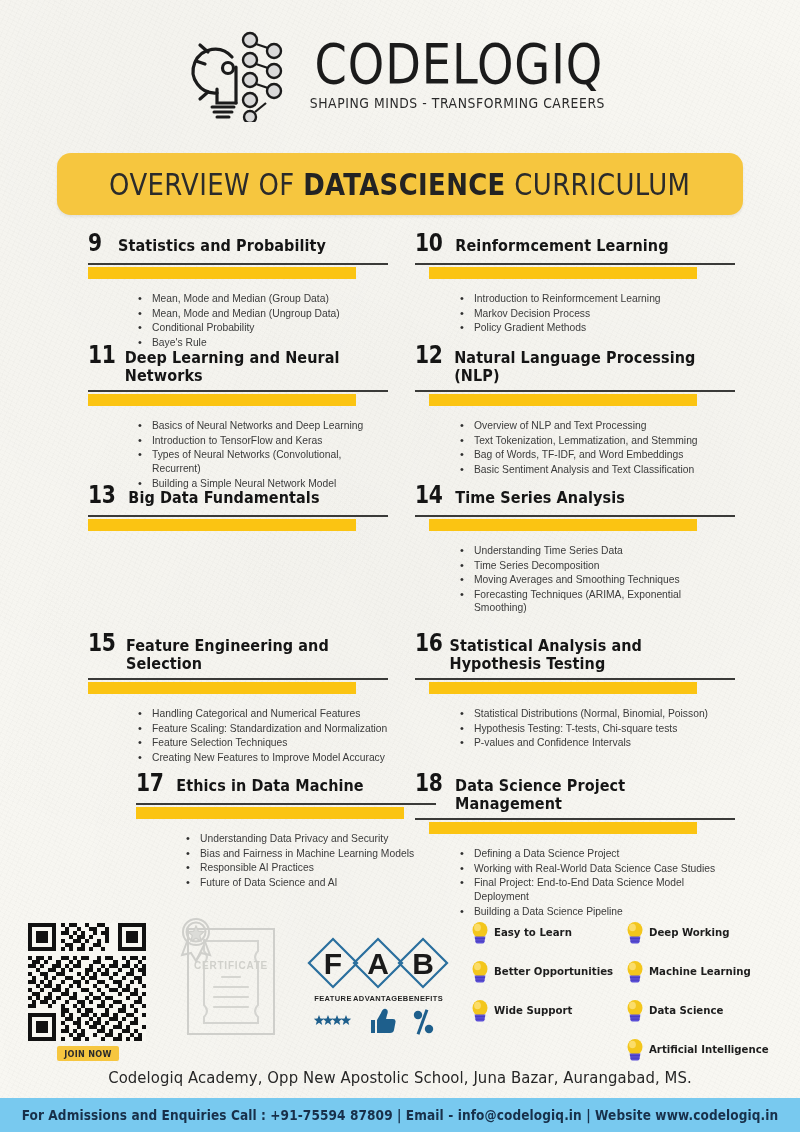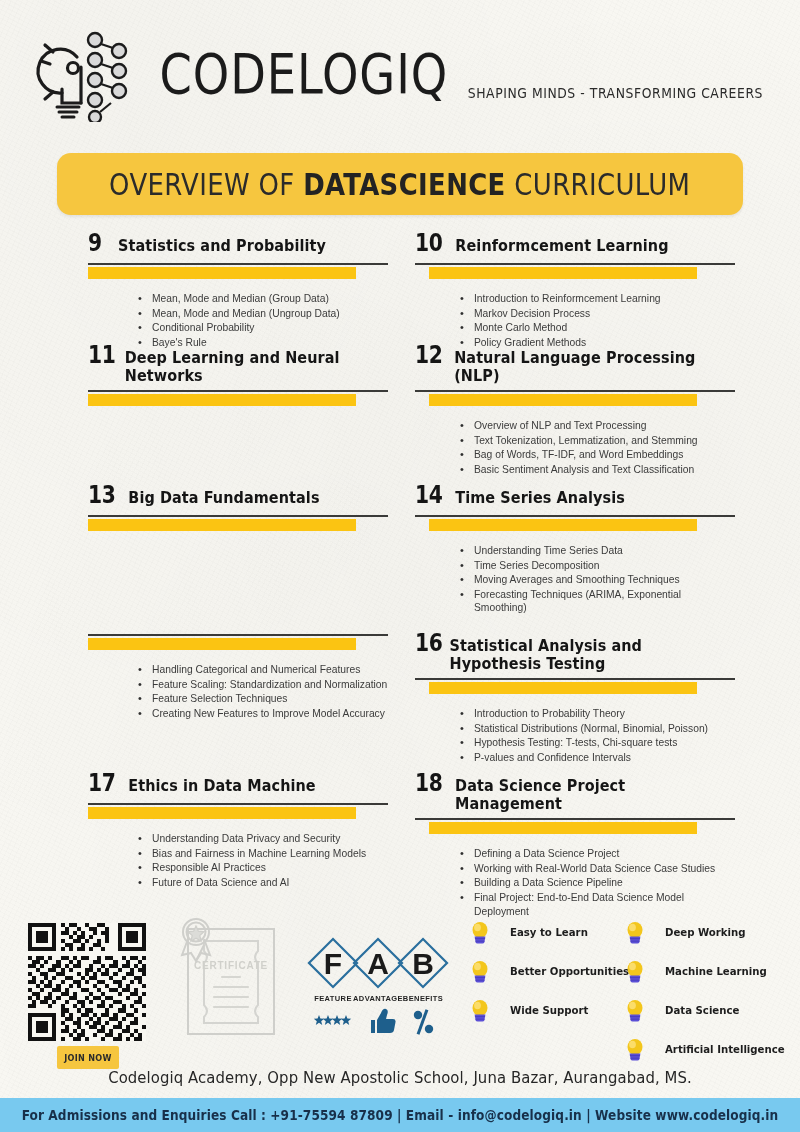--- a/index.html
+++ b/index.html
@@ -19,21 +19,21 @@
       repeating-linear-gradient(27deg, rgba(0,0,0,0.013) 0px, rgba(0,0,0,0.013) 1px, rgba(255,255,255,0) 1px, rgba(255,255,255,0) 4px),
       repeating-linear-gradient(115deg, rgba(0,0,0,0.011) 0px, rgba(0,0,0,0.011) 1px, rgba(255,255,255,0) 1px, rgba(255,255,255,0) 5px),
       #f8f7f2;
   }
 
   
   .header { position:absolute; top:18px; left:0; width:800px; height:112px;
             display:flex; align-items:center; justify-content:center; }
   .logo-wrap { display:flex; align-items:center; gap:8px; }
   .logo-mark { width:110px; height:95px; }
-  .logo-text { display:flex; flex-direction:row; align-items:flex-end; }
+  .logo-text { display:flex; flex-direction:column; align-items:flex-start; }
   .brand {
     font-family: "Liberation Sans Narrow","DejaVu Sans Condensed","Liberation Sans", sans-serif;
     font-size:56px; line-height:0.95; letter-spacing:1px; color:#1b1b1b; font-weight:400;
     transform: scaleX(0.92); transform-origin:center;
   }
   .tagline {
     font-family: "Liberation Sans Narrow","DejaVu Sans Condensed","Liberation Sans", sans-serif;
     font-size:14.5px; letter-spacing:0.6px; color:#2a2a2a; margin-top:4px; font-weight:500;
     transform: scaleX(0.95); transform-origin:center;
   }
@@ -80,35 +80,35 @@
     content:"\2022"; position:absolute; left:0; top:-1px; font-size:11px; color:#2e2e2e;
   }
   .col-right ul.bullets { margin-left:45px; }
 
   
   .bottom { position:absolute; top:905px; left:0; width:800px; height:160px; }
 
   .qr-block { position:absolute; left:28px; top:18px; width:120px; }
   .qr { width:118px; height:118px; display:block; }
   .join-now {
-    margin:5px auto 0; width:62px; height:23px; background:#f6c63f; border-radius:2px;
+    margin:5px auto 0; width:62px; height:15px; background:#f6c63f; border-radius:2px;
     display:flex; align-items:center; justify-content:center;
     font-family:"Liberation Sans Narrow","DejaVu Sans Condensed","Liberation Sans",sans-serif;
     font-size:9px; font-weight:bold; color:#2b2b2b; letter-spacing:0.3px;
   }
 
   .cert-block { position:absolute; left:160px; top:12px; width:130px; height:125px; }
 
   .fab-block { position:absolute; left:305px; top:30px; width:150px; height:105px; }
 
   .features { position:absolute; left:470px; top:8px; width:310px; }
   .feat-col { position:absolute; top:0; width:155px; }
   .feat-col.c1 { left:0; }
   .feat-col.c2 { left:155px; }
-  .feat-item { display:flex; align-items:center; gap:20px; height:39px; }
+  .feat-item { display:flex; align-items:center; gap:4px; height:39px; }
   .feat-label {
     font-family:"Liberation Sans Narrow","DejaVu Sans Condensed","Liberation Sans",sans-serif;
     font-size:11.3px; font-weight:bold; color:#1d1d1d; white-space:nowrap;
   }
   .bulb { width:20px; height:24px; flex:0 0 20px; }
 
   
   .address {
     position:absolute; left:0; top:1068px; width:800px; text-align:center;
     font-family:"Liberation Sans Narrow","DejaVu Sans Condensed","Liberation Sans",sans-serif;
@@ -185,40 +185,50 @@
             <li>Baye's Rule</li>
           </ul>
         </div>
         <div class="sec" style="top: 112px;">
           <div class="sec-head">
             <div class="sec-num">11</div>
             <div class="sec-title">Deep Learning and Neural Networks</div>
           </div>
           <div class="rule"></div>
           <div class="bar"></div>
+          <ul class="bullets">
+            <li>Basics of Neural Networks and Deep Learning</li>
+            <li>Introduction to TensorFlow and Keras</li>
+            <li>Types of Neural Networks (Convolutional, Recurrent)</li>
+            <li>Building a Simple Neural Network Model</li>
+          </ul>
         </div>
         <div class="sec" style="top: 252px;">
           <div class="sec-head">
             <div class="sec-num">13</div>
             <div class="sec-title">Big Data Fundamentals</div>
           </div>
           <div class="rule"></div>
           <div class="bar"></div>
         </div>
         <div class="sec" style="top: 400px;">
+          <div class="sec-head">
+            <div class="sec-num">15</div>
+            <div class="sec-title">Feature Engineering and Selection</div>
+          </div>
           <div class="rule"></div>
           <div class="bar"></div>
           <ul class="bullets">
             <li>Handling Categorical and Numerical Features</li>
             <li>Feature Scaling: Standardization and Normalization</li>
             <li>Feature Selection Techniques</li>
             <li>Creating New Features to Improve Model Accuracy</li>
           </ul>
         </div>
-        <div class="sec" style="top: 540px;">
+        <div class="sec" style="top: 540px; margin-left: 48px;">
           <div class="sec-head">
             <div class="sec-num">17</div>
             <div class="sec-title">Ethics in Data Machine</div>
           </div>
           <div class="rule"></div>
           <div class="bar"></div>
           <ul class="bullets">
             <li>Understanding Data Privacy and Security</li>
             <li>Bias and Fairness in Machine Learning Models</li>
             <li>Responsible AI Practices</li>
@@ -230,21 +240,20 @@
         <div class="sec" style="top: 0px;">
           <div class="sec-head">
             <div class="sec-num">10</div>
             <div class="sec-title">Reinformcement Learning</div>
           </div>
           <div class="rule"></div>
           <div class="bar" style="margin-left: 14px;"></div>
           <ul class="bullets">
             <li>Introduction to Reinformcement Learning</li>
             <li>Markov Decision Process</li>
-            <li>Monte Carlo Method</li>
             <li>Policy Gradient Methods</li>
           </ul>
         </div>
         <div class="sec" style="top: 112px;">
           <div class="sec-head">
             <div class="sec-num">12</div>
             <div class="sec-title">Natural Language Processing (NLP)</div>
           </div>
           <div class="rule"></div>
           <div class="bar" style="margin-left: 14px;"></div>
@@ -270,38 +279,37 @@
           </ul>
         </div>
         <div class="sec" style="top: 400px;">
           <div class="sec-head">
             <div class="sec-num">16</div>
             <div class="sec-title">Statistical Analysis and Hypothesis Testing</div>
           </div>
           <div class="rule"></div>
           <div class="bar" style="margin-left: 14px;"></div>
           <ul class="bullets">
-            <li>Introduction to Probability Theory</li>
             <li>Statistical Distributions (Normal, Binomial, Poisson)</li>
             <li>Hypothesis Testing: T-tests, Chi-square tests</li>
             <li>P-values and Confidence Intervals</li>
           </ul>
         </div>
         <div class="sec" style="top: 540px;">
           <div class="sec-head">
             <div class="sec-num">18</div>
             <div class="sec-title">Data Science Project Management</div>
           </div>
           <div class="rule"></div>
           <div class="bar" style="margin-left: 14px;"></div>
           <ul class="bullets">
             <li>Defining a Data Science Project</li>
             <li>Working with Real-World Data Science Case Studies</li>
+            <li>Final Project: End-to-End Data Science Model Deployment</li>
             <li>Building a Data Science Pipeline</li>
-            <li>Final Project: End-to-End Data Science Model Deployment</li>
           </ul>
         </div>
       </div>
   </div>
 
   <div class="bottom">
 
     <div class="qr-block">
       <svg class="qr" viewBox="0 0 29 29" shape-rendering="crispEdges">
         <rect width="29" height="29" fill="#f8f7f2"></rect>

